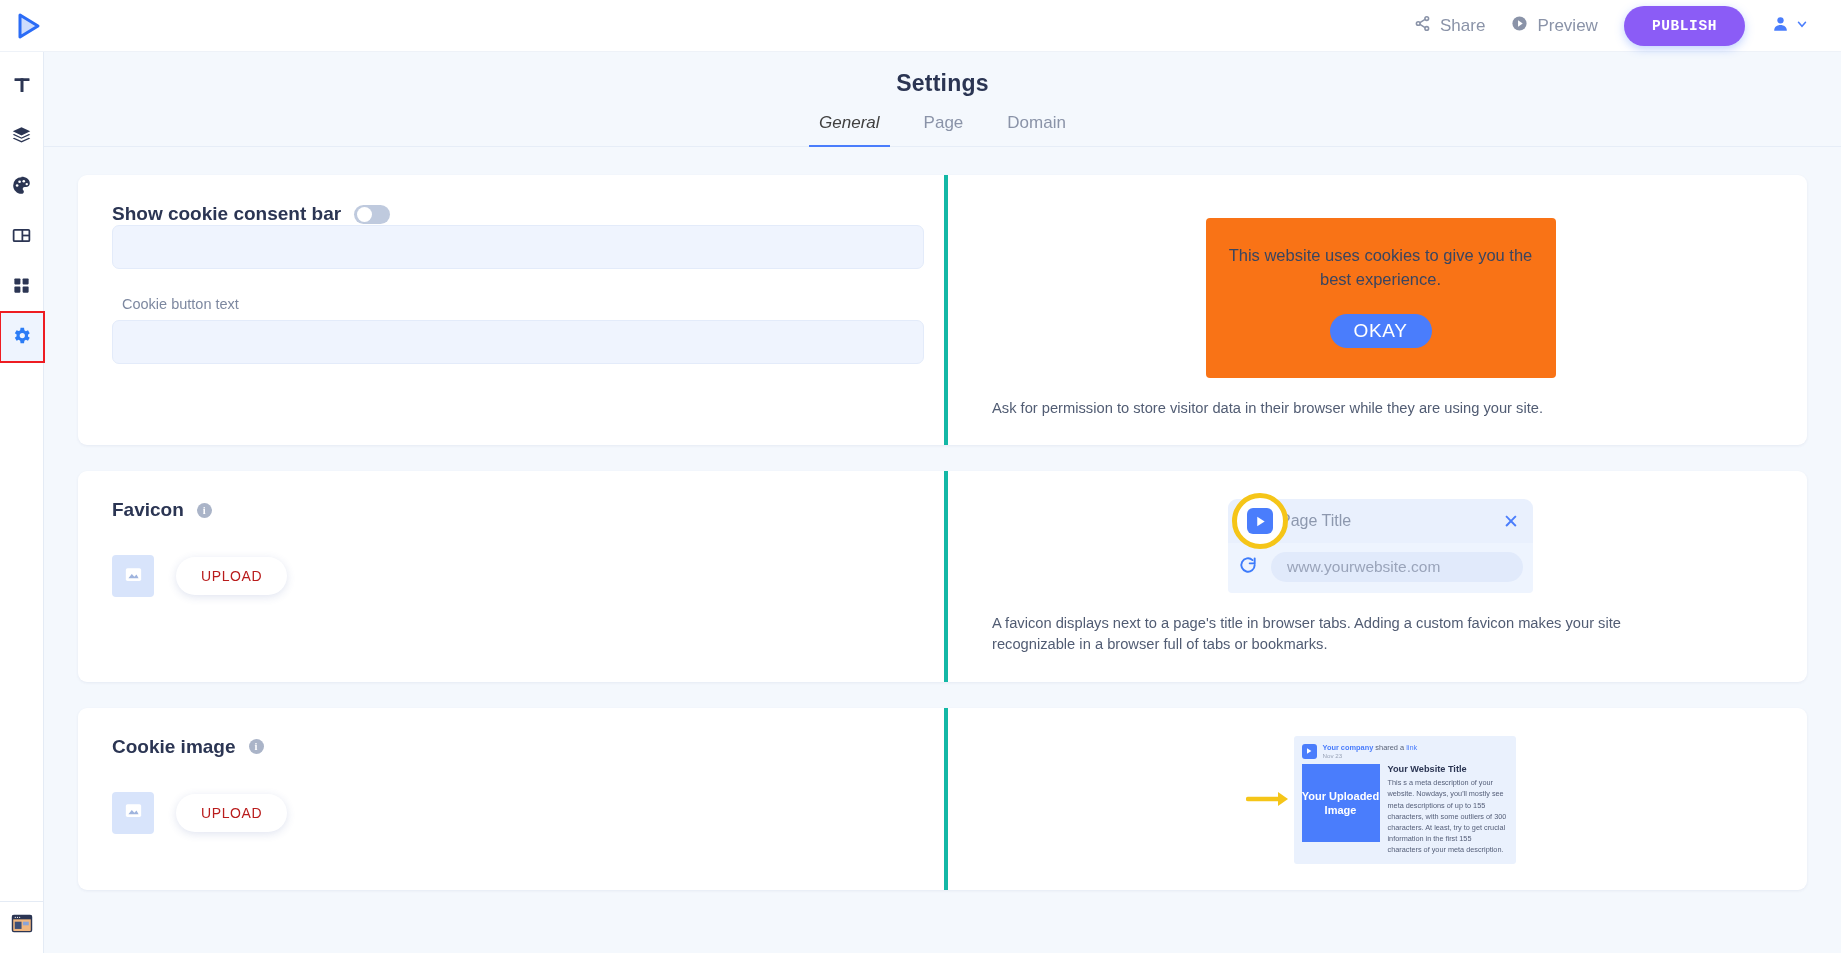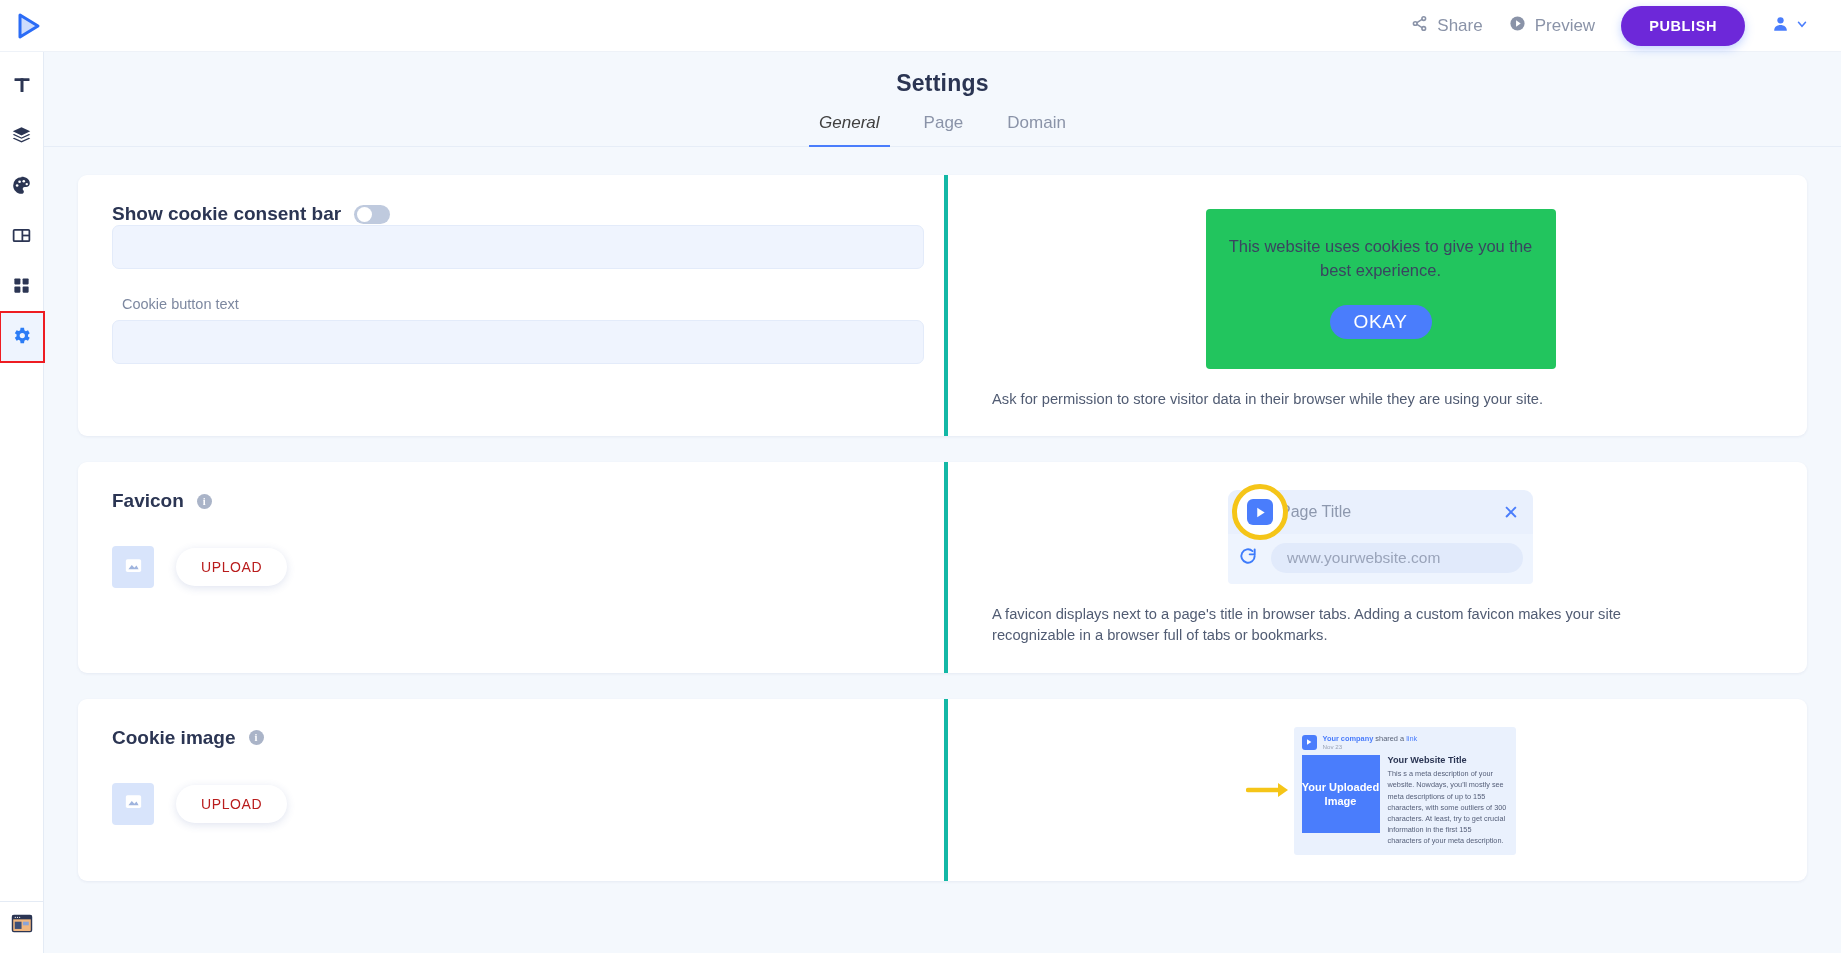--- a/index.html
+++ b/index.html
@@ -22,23 +22,23 @@
   .topbar-right {
     margin-left: auto; display: flex; align-items: center; gap: 26px;
     padding-right: 32px;
   }
   .tb-action {
     display: flex; align-items: center; gap: 9px;
     color: #8a93a8; font-size: 17px; cursor: pointer;
   }
   .tb-action .lbl { color: #8a93a8; }
   .publish-btn {
-    background: #6d28d9; color: #fff; border: none; border-radius: 22px;
+    background: #8b5cf6; color: #fff; border: none; border-radius: 22px;
     padding: 0 28px; height: 40px; font-size: 14.5px; font-weight: bold;
-    letter-spacing: 0.6px; cursor: pointer; font-family: Liberation Sans, sans-serif;
+    letter-spacing: 0.6px; cursor: pointer; font-family: Liberation Mono, monospace;
     box-shadow: 0 3px 10px rgba(74,125,252,0.35);
   }
   .avatar-group { display: flex; align-items: center; gap: 5px; cursor: pointer; color: #4a7dfc; }
 
   
   .sidebar {
     position: absolute; top: 52px; left: 0; width: 44px; height: 901px;
     background: #ffffff; border-right: 1px solid #e4ebf5;
     display: flex; flex-direction: column; align-items: center;
     padding-top: 10px; z-index: 25;
@@ -114,22 +114,22 @@
     border-radius: 7px; outline: none; padding: 0 14px;
     font-size: 15px; color: #2b3553; font-family: "Liberation Sans", sans-serif;
   }
 
   .helper-text {
     font-size: 14.7px; color: #515c73; line-height: 1.45; margin-top: 20px;
   }
 
   
   .cookie-preview {
-    background: #22c55e; border-radius: 4px; width: 350px;
-    margin: 6px auto; padding: 26px 18px 30px 18px; text-align: center;
+    background: #f97316; border-radius: 4px; width: 350px;
+    margin: 15px auto; padding: 26px 18px 30px 18px; text-align: center;
   }
   .cookie-preview p { font-size: 16.5px; color: #3a4560; line-height: 1.45; }
   .okay-btn {
     margin-top: 22px; background: #4a7dfc; color: #fff; border: none;
     border-radius: 22px; width: 102px; height: 34px; font-size: 19px;
     letter-spacing: 0.7px; cursor: pointer; font-family: "Liberation Sans", sans-serif;
   }
 
   
   .upload-row { display: flex; align-items: center; gap: 22px; margin-top: 34px; }

